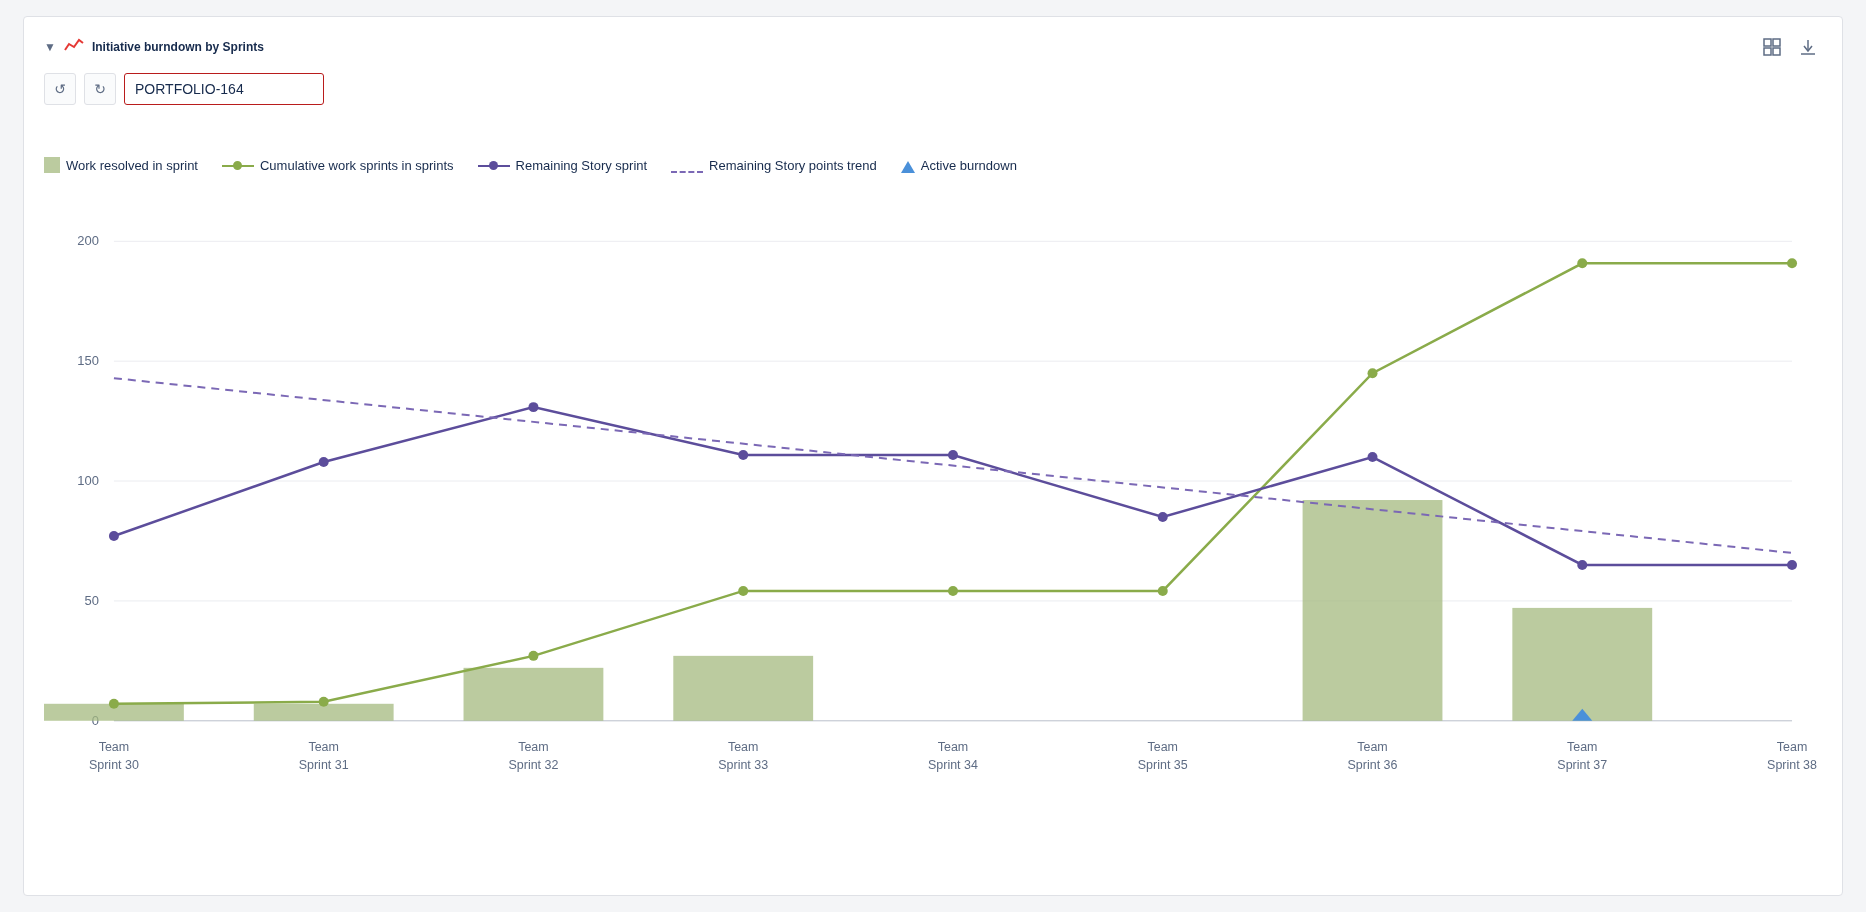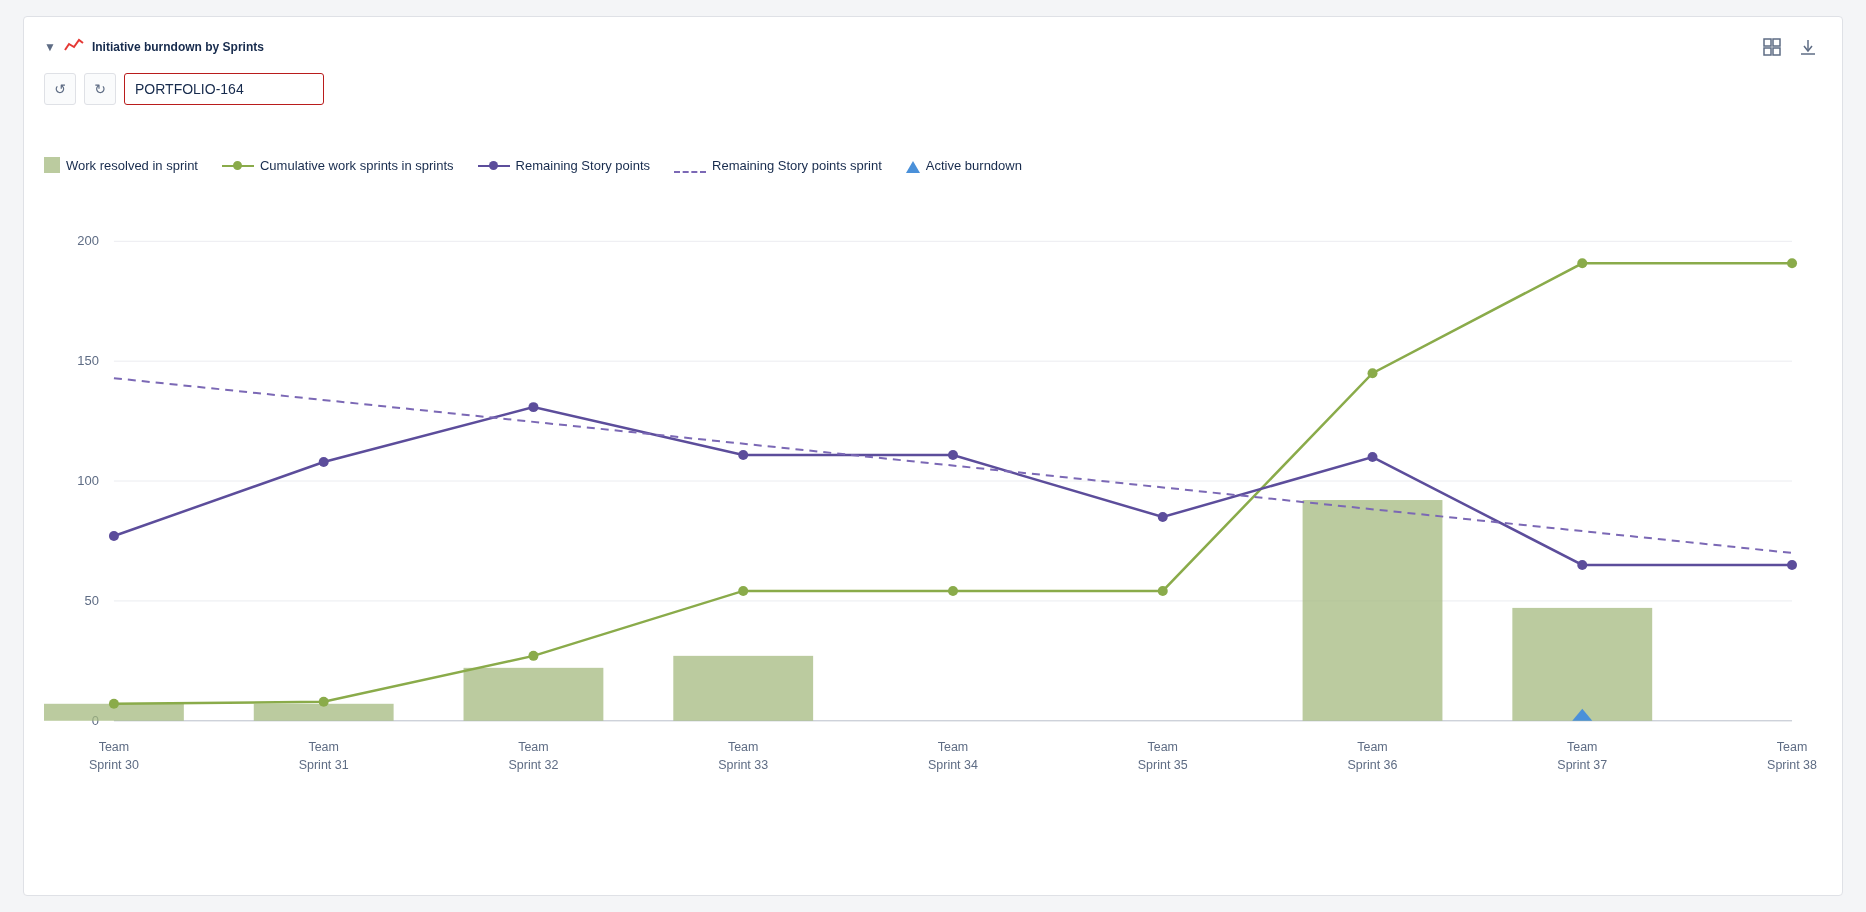--- a/index.html
+++ b/index.html
@@ -169,25 +169,25 @@
         <div style="width:32px;height:2px;background:#8aab4a;position:absolute;"></div>
         <div style="width:9px;height:9px;border-radius:50%;background:#8aab4a;border:2px solid #8aab4a;position:absolute;left:11px;"></div>
       </div>
       <span>Cumulative work sprints in sprints</span>
     </div>
     <div class="legend-item">
       <div style="position:relative;width:32px;height:14px;display:flex;align-items:center;">
         <div style="width:32px;height:2px;background:#5c4d9b;position:absolute;"></div>
         <div style="width:9px;height:9px;border-radius:50%;background:#5c4d9b;position:absolute;left:11px;"></div>
       </div>
-      <span>Remaining Story points</span>
+      <span>Remaining Story sprint</span>
     </div>
     <div class="legend-item">
       <div style="width:32px;height:2px;border-top:2px dashed #7b68b5;"></div>
-      <span>Remaining Story points sprint</span>
+      <span>Remaining Story points trend</span>
     </div>
     <div class="legend-item">
       <div style="width:0;height:0;border-left:7px solid transparent;border-right:7px solid transparent;border-bottom:12px solid #4a90d9;"></div>
       <span>Active burndown</span>
     </div>
   </div>
 
   <div class="chart-area">
     <svg class="main-chart" viewBox="0 0 1780 660">
 

